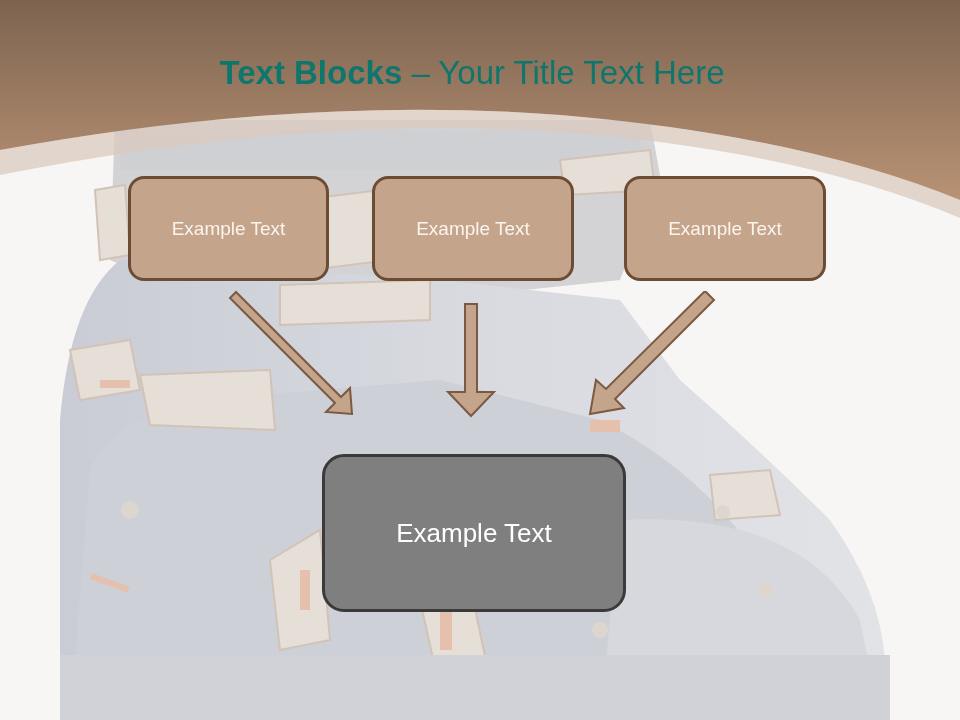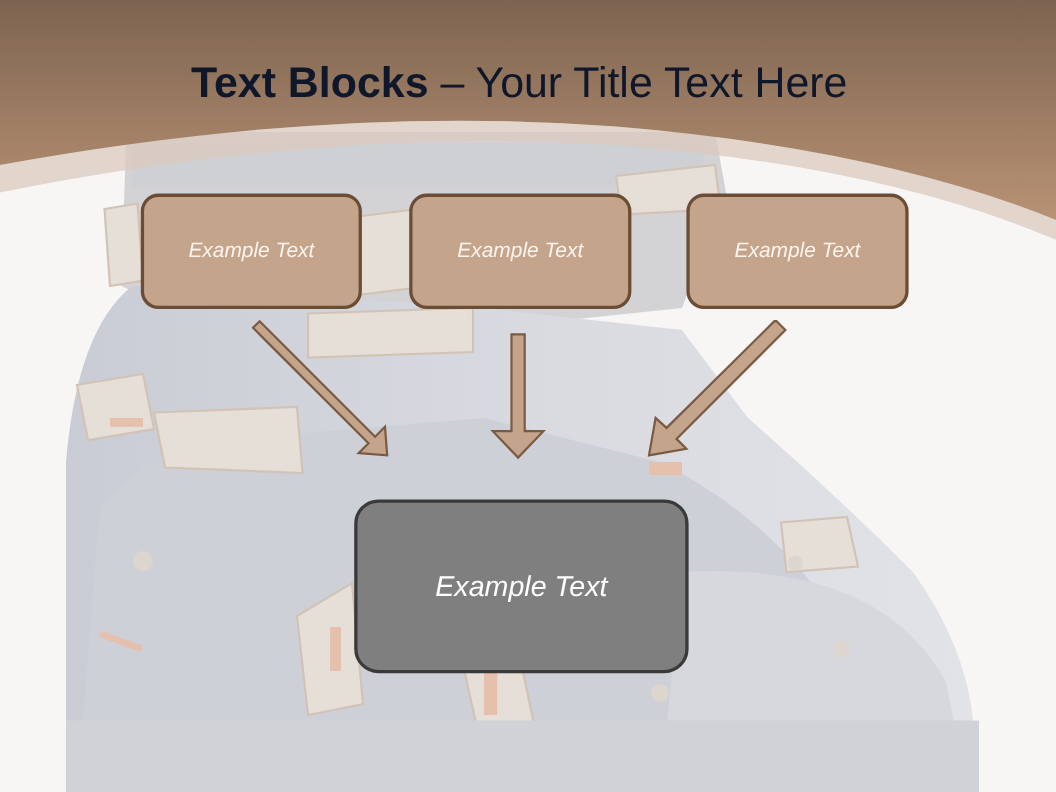--- a/index.html
+++ b/index.html
@@ -6,27 +6,27 @@
     body {
       width: 960px; height: 720px; overflow: hidden; position: relative;
       background: #f8f6f5;
       font-family: "Liberation Sans", "DejaVu Sans", sans-serif;
     }
     .slide { position: absolute; left: 0; top: 0; width: 960px; height: 720px; overflow: hidden; }
     .bg-photo { position: absolute; left: 0; top: 0; width: 960px; height: 720px; }
     .header-band { position: absolute; left: 0; top: 0; width: 960px; height: 260px; }
     .title {
       position: absolute; left: 0; top: 54px; width: 944px; text-align: center;
-      font-size: 39px; color: #0f172a; white-space: nowrap;
+      font-size: 33px; color: #0f766e; white-space: nowrap;
     }
     .title .bold { font-weight: bold; }
     .block {
       position: absolute; box-sizing: border-box;
       display: flex; align-items: center; justify-content: center;
-      color: #fbf4ee; text-align: center; font-style: italic;
+      color: #fbf4ee; text-align: center;
     }
     .block.small {
       background: #c4a48b; border: 3px solid #6b4d36; border-radius: 16px;
       font-size: 19px;
     }
     .block.big {
       background: #7f7f7f; border: 3px solid #3a3a3a; border-radius: 22px;
       font-size: 26px; color: #ffffff;
     }
     .arrows { position: absolute; left: 0; top: 0; width: 960px; height: 720px; pointer-events: none; }

